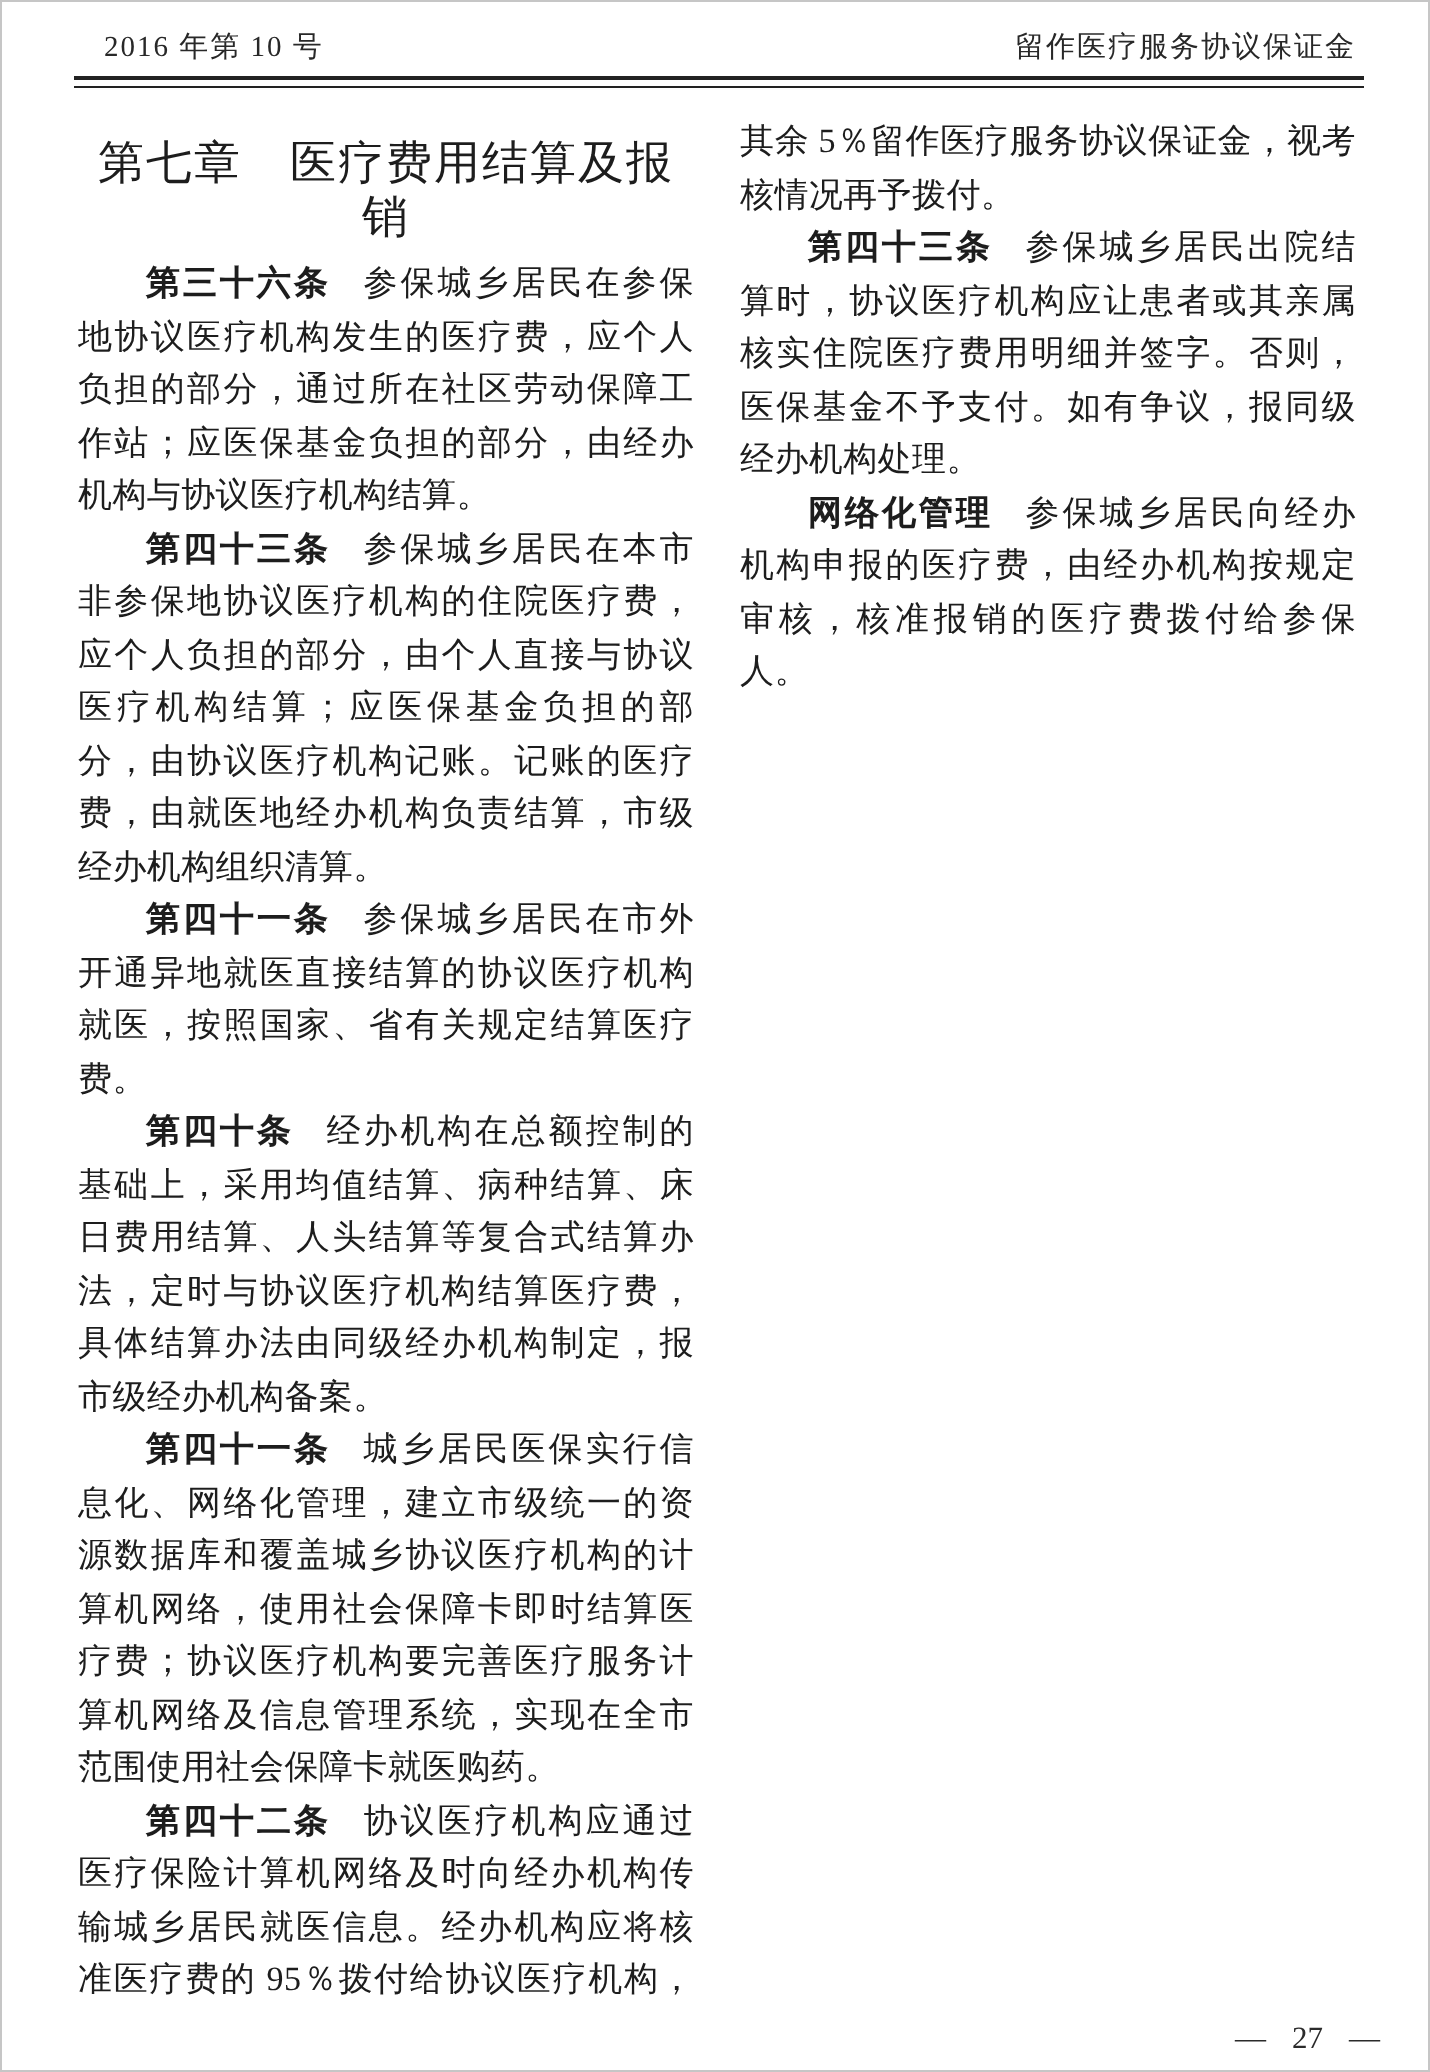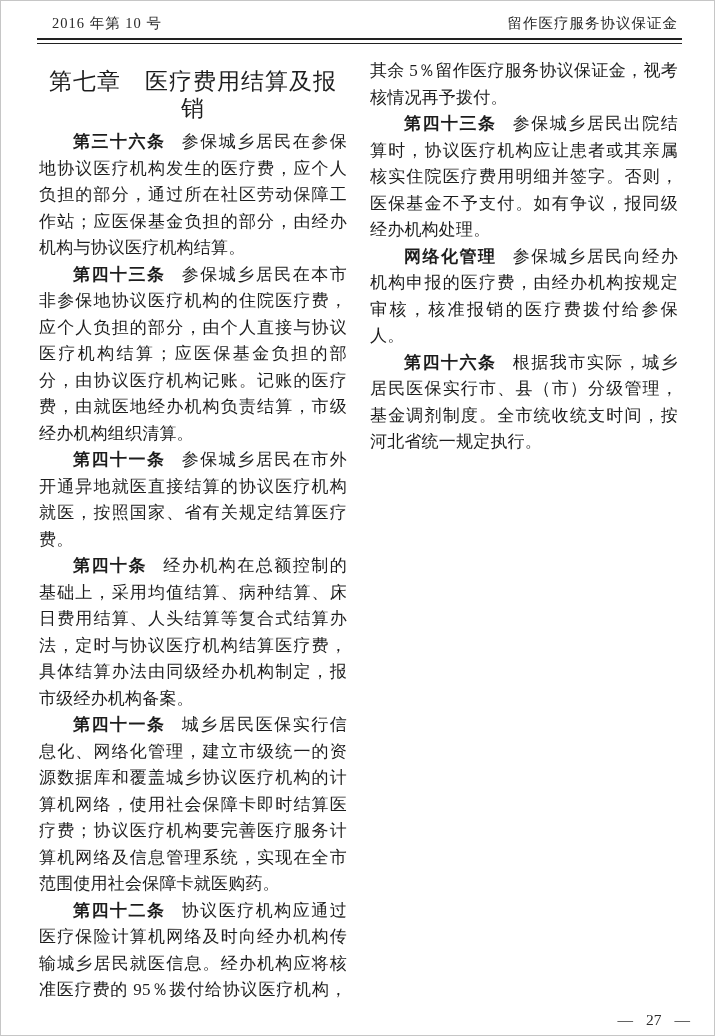--- a/index.html
+++ b/index.html
@@ -106,21 +106,20 @@
     <p class="para"><span class="num">第四十一条</span><span>城乡居民医保实行信息化、网络化管理，建立市级统一的资源数据库和覆盖城乡协议医疗机构的计算机网络，使用社会保障卡即时结算医疗费；协议医疗机构要完善医疗服务计算机网络及信息管理系统，实现在全市范围使用社会保障卡就医购药。</span></p>
 
     <p class="para"><span class="num">第四十二条</span><span>协议医疗机构应通过医疗保险计算机网络及时向经办机构传输城乡居民就医信息。经办机构应将核准医疗费的 95％拨付给协议医疗机构，其余 5％留作医疗服务协议保证金，视考核情况再予拨付。</span></p>
 
 
     <p class="para"><span class="num">第四十三条</span><span>参保城乡居民出院结算时，协议医疗机构应让患者或其亲属核实住院医疗费用明细并签字。否则，医保基金不予支付。如有争议，报同级经办机构处理。</span></p>
 
     <p class="para"><span class="num">网络化管理</span><span>参保城乡居民向经办机构申报的医疗费，由经办机构按规定审核，核准报销的医疗费拨付给参保人。</span></p>
 
 
-    <p class="para"><span class="num">第四十六条</span><span>根据我市实际，城乡居民医保实行市、县（市）分级管理，基金调剂制度。全市统收统支时间，按河北省统一规定执行。</span></p>
 
   </div>
 
   <div class="ftr">
     <span class="dash">—</span>
     <span>27</span>
     <span class="dash">—</span>
   </div>
 
 </div>

